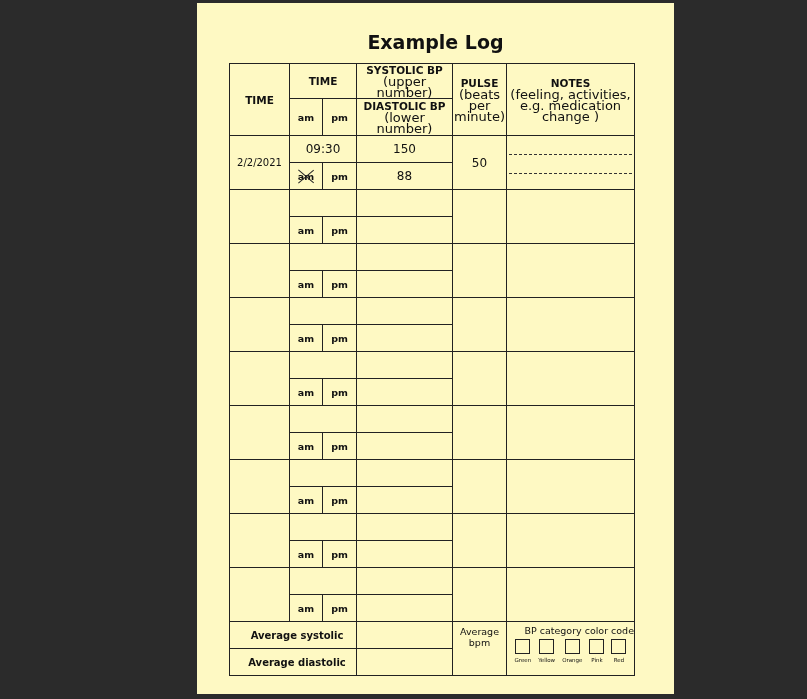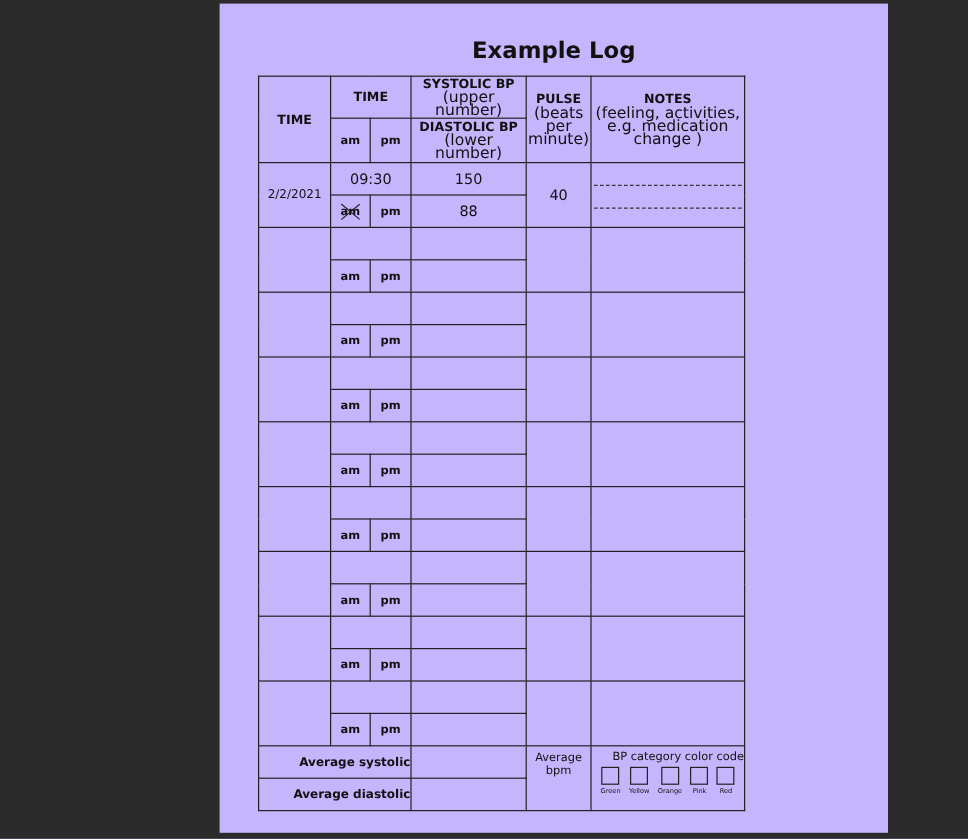--- a/index.html
+++ b/index.html
@@ -1,27 +1,27 @@
 <!DOCTYPE html>
 <html><head>
 <meta charset="utf-8">
 <style>
   html, body { margin:0; padding:0; }
   body { width:807px; height:699px; background:#2b2b2b; position:relative; overflow:hidden;
          font-family:"DejaVu Sans", sans-serif; color:#111; }
-  .page { position:absolute; left:183px; top:3px; width:557px; height:691px; background:#c4b5fd; }
+  .page { position:absolute; left:197px; top:3px; width:477px; height:691px; background:#fef9c3; }
   .title { position:absolute; left:0; width:100%; top:28px; text-align:center; font-size:19px; font-weight:bold; }
   table { position:absolute; left:32px; top:60px; border-collapse:collapse; table-layout:fixed; }
   td { border:1.5px solid #222; padding:0; text-align:center; vertical-align:middle; font-size:10px; overflow:hidden; }
   .hdr { font-weight:bold; font-size:10.5px; }
   .sub { font-size:13px; font-weight:normal; display:block; line-height:11px; }
   .ampm { font-weight:bold; font-size:9.5px; }
   .hand { font-size:12px;margin-top:48px; }
   .small { font-size:10px; }
-  .lbl { text-align:right; padding-left:8px; font-weight:bold; font-size:10px;margin-top:24px; }
+  .lbl { text-align:center; padding-left:8px; font-weight:bold; font-size:10px;margin-top:24px; }
   .notes-dash { position:relative; }
   .dash { position:absolute; left:2px; right:2px; border-top:1px dashed #333; }
   .strike { position:relative; display:inline-block; }
   .strike::before, .strike::after { content:""; position:absolute; left:-2px; right:-2px; top:50%; border-top:1px solid #222; }
   .strike::before { transform:rotate(40deg); }
   .strike::after { transform:rotate(-40deg); }
   .cc-title { font-size:9.5px; text-align:right; padding:3px 0 0 8px; }
   .cc-row { display:flex; justify-content:space-around; padding:3px 4px 0 4px; }
   .cc { display:flex; flex-direction:column; align-items:center; }
   .cc .box { width:13px; height:13px; border:1px solid #222; }
@@ -52,21 +52,21 @@
     <tr style="height:37px">
       <td class="ampm">am</td>
       <td class="ampm">pm</td>
       <td class="hdr"><span>DIASTOLIC BP</span><span class="sub">(lower number)</span></td>
     </tr>
 
     <tr style="height:27px">
       <td rowspan="2" class="small">2/2/2021</td>
       <td colspan="2" class="hand">09:30</td>
       <td class="hand">150</td>
-      <td rowspan="2" class="hand">40</td>
+      <td rowspan="2" class="hand">50</td>
       <td rowspan="2" class="notes-dash">
             <div class="dash" style="top:18px"></div>
             <div class="dash" style="top:37px"></div>
           </td>
     </tr>
     <tr style="height:27px">
       <td class="ampm"><span class="strike">am</span></td>
       <td class="ampm">pm</td>
       <td class="hand">88</td>
     </tr>

